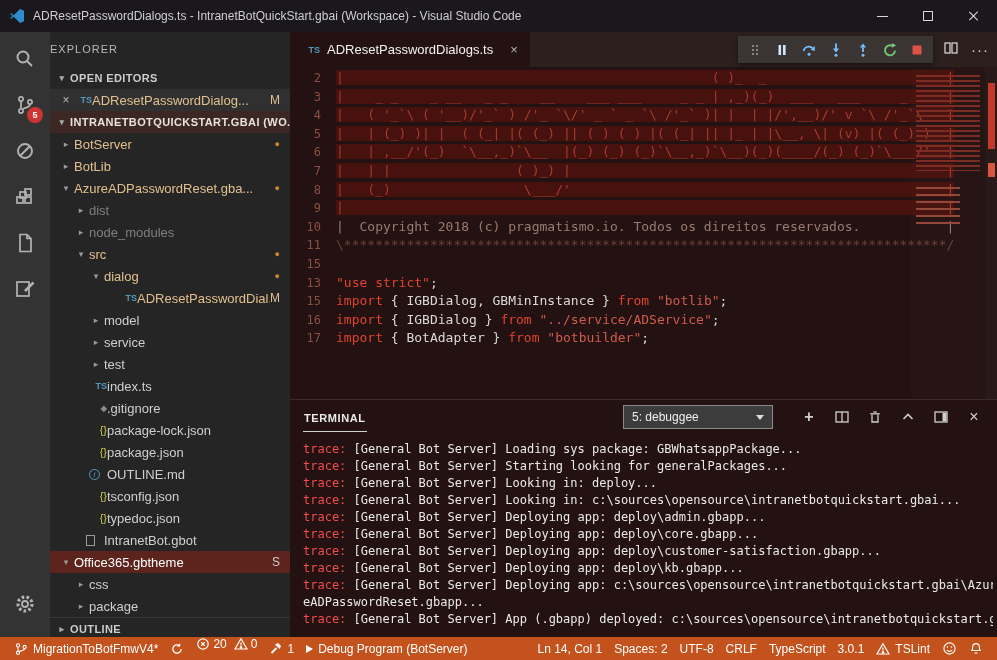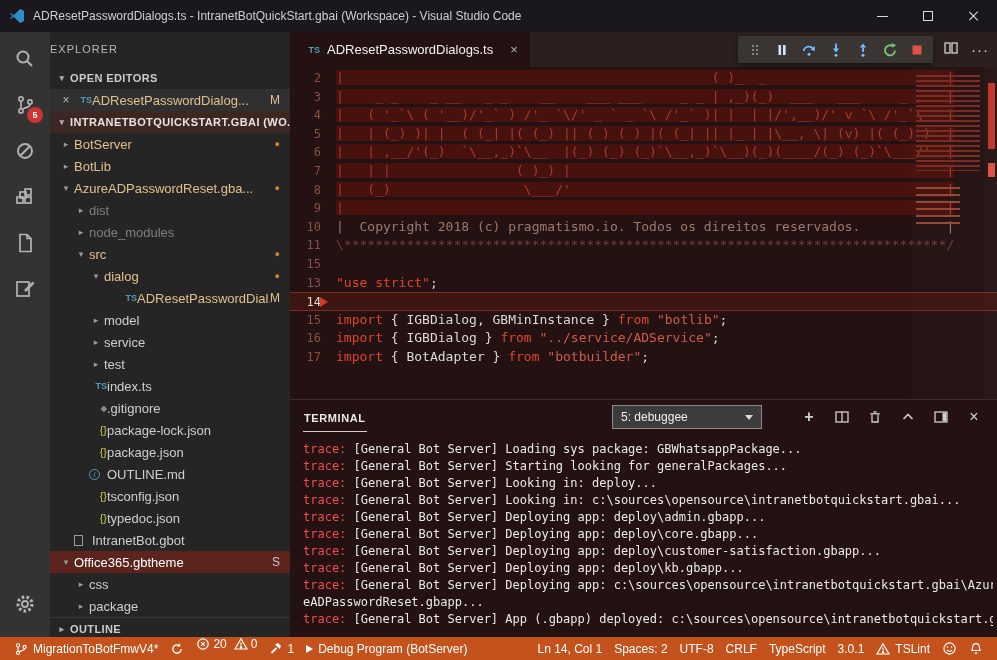--- a/index.html
+++ b/index.html
@@ -94,21 +94,21 @@
   .ovr-mark{position:absolute;right:2px;width:7px;background:#c23a2b}
   .ovr-1{top:16px;height:66px}
   .ovr-2{top:96px;height:14px;background:#d8563f}
 
   
   .panel{flex:0 0 238px;border-top:1px solid #3c2b28;display:flex;flex-direction:column;background:#231211;min-height:0}
   .panel-header{flex:0 0 34px;display:flex;align-items:center;padding:0 14px 0 13px}
   .panel-title{font-size:11px;color:#eaeaea;letter-spacing:.6px;border-bottom:1px solid #d0d0d0;padding:9px 1px 7px;font-weight:bold}
   .panel-actions{margin-left:auto;display:flex;align-items:center;gap:15px}
   .term-select{background:#3c3c3c;border:1px solid #8a8a8a;color:#f0f0f0;font-size:12px;height:24px;
-    display:flex;align-items:center;padding:0 8px;width:150px;margin-right:23px}
+    display:flex;align-items:center;padding:0 8px;width:150px;margin-right:12px}
   .caret-down{width:0;height:0;border-left:4px solid transparent;border-right:4px solid transparent;
     border-top:5px solid #ddd;margin-left:auto}
   .p-icon{display:flex;align-items:center;justify-content:center;width:18px;height:18px;color:#cfcfcf}
   .p-plus{font-size:16px;font-weight:bold}
   .p-close{font-size:16px}
   .terminal{flex:1;padding:7px 4px 0 13px;font-family:"DejaVu Sans Mono",monospace;font-size:12px;
     line-height:17px;overflow:hidden}
   .term-line{white-space:pre;overflow:hidden}
   .trace{color:#f14c4c}
   .term-text{color:#eaeaea}
@@ -294,21 +294,21 @@
           <div class="tree-row" style="padding-left: 23px;">
             <span class="twisty"></span>
             <span class="file-ico json-ico">{}</span>
             <span class="tlabel norm">tsconfig.json</span>
           </div>
           <div class="tree-row" style="padding-left: 23px;">
             <span class="twisty"></span>
             <span class="file-ico json-ico">{}</span>
             <span class="tlabel norm">typedoc.json</span>
           </div>
-          <div class="tree-row" style="padding-left: 8px;">
+          <div class="tree-row" style="padding-left: 20px;">
             <span class="twisty"></span>
             <span class="file-ico2"></span>
             <span class="tlabel norm">IntranetBot.gbot</span>
           </div>
           <div class="tree-row selected" style="padding-left: 8px;">
             <span class="twisty">▾</span>
             <span class="tlabel norm">Office365.gbtheme</span>
             <span class="row-badge light">S</span>
           </div>
           <div class="tree-row" style="padding-left: 23px;">
@@ -440,25 +440,20 @@
               <span class="ln">11</span>
               <span class="lc"><span class="tok-cmt2">\*****************************************************************************/</span></span>
             </div>
             <div class="code-line">
               <span class="ln">15</span>
               <span class="lc"></span>
             </div>
             <div class="code-line">
               <span class="ln">13</span>
               <span class="lc"><span class="tok-k">"use strict"</span><span class="tok-p">;</span></span>
-            </div>
-            <div class="code-line cur">
-              <span class="ln">14</span>
-              <span class="lc"></span>
-              <span class="cur-marker"></span>
             </div>
             <div class="code-line">
               <span class="ln">15</span>
               <span class="lc"><span class="tok-k">import</span><span class="tok-p"> { IGBDialog, GBMinInstance } </span><span class="tok-k">from</span><span class="tok-p"> </span><span class="tok-s">"botlib"</span><span class="tok-p">;</span></span>
             </div>
             <div class="code-line">
               <span class="ln">16</span>
               <span class="lc"><span class="tok-k">import</span><span class="tok-p"> { IGBDialog } </span><span class="tok-k">from</span><span class="tok-p"> </span><span class="tok-s">"../service/ADService"</span><span class="tok-p">;</span></span>
             </div>
             <div class="code-line">

